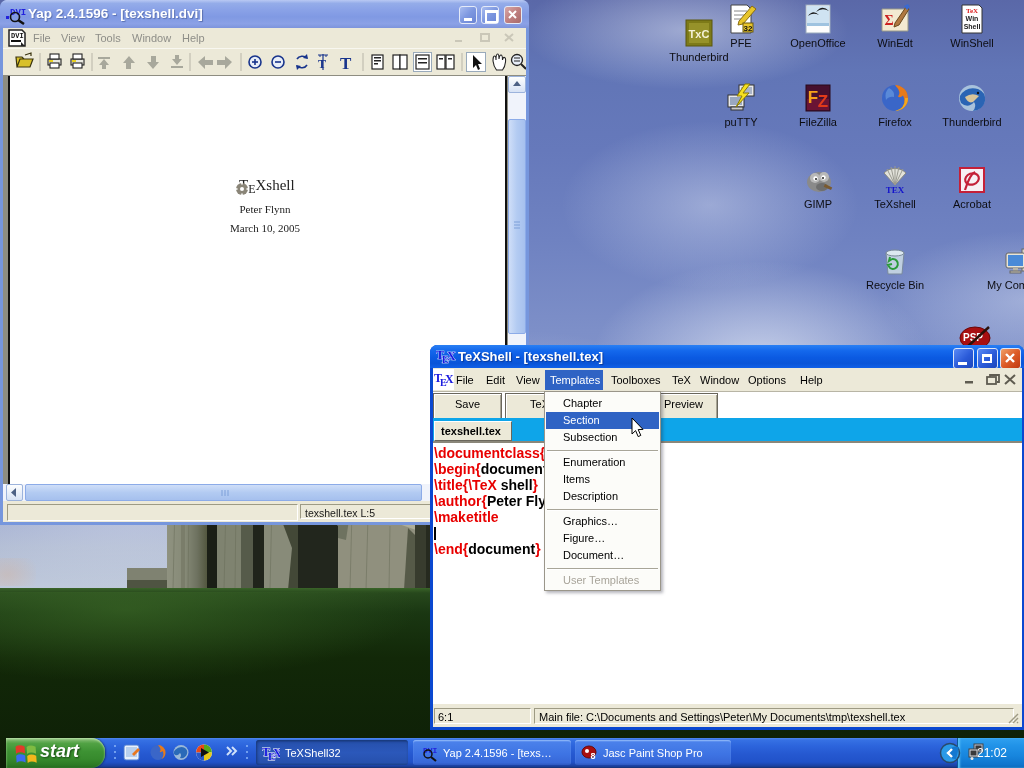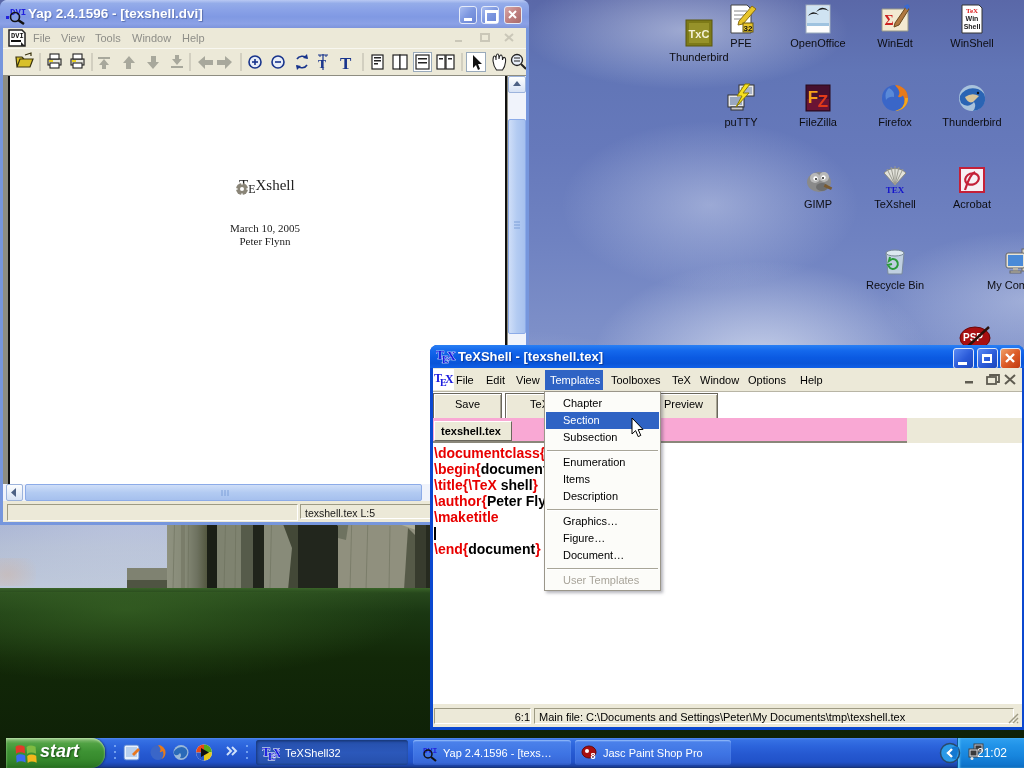--- a/index.html
+++ b/index.html
@@ -398,21 +398,21 @@
   <svg class="abs" style="left:232px;top:107px;" width="14" height="14">
         <circle cx="7" cy="7" r="6" fill="#8a8578"></circle>
         <circle cx="7" cy="7" r="2" fill="#fff"></circle>
         <g stroke="#fff" stroke-width="1.6">
           <line x1="7" y1="0" x2="7" y2="2.5"></line>
           <line x1="7" y1="11.5" x2="7" y2="14"></line>
           <line x1="0" y1="7" x2="2.5" y2="7"></line>
           <line x1="11.5" y1="7" x2="14" y2="7"></line>
         </g>
       </svg>
-  <div class="abs" style="left:212px;top:128px;width:100px;text-align:center;font-family:'Liberation Serif',serif;font-size:11px;color:#222;margin-top:32px;">Peter Flynn</div>
+  <div class="abs" style="left:212px;top:128px;width:100px;text-align:center;font-family:'Liberation Serif',serif;font-size:11px;color:#222;">Peter Flynn</div>
   <div class="abs" style="left:212px;top:147px;width:100px;text-align:center;font-family:'Liberation Serif',serif;font-size:11px;color:#222;">March 10, 2005</div>
 
   <div class="abs" style="left:505px;top:1px;width:18px;height:408px;background:#f0f3fb;">
    <div class="abs" style="left:0;top:0;width:18px;height:17px;background:linear-gradient(180deg,#fdfefe,#d7e2f5);border:1px solid #9cb3dc;border-radius:2px;box-sizing:border-box;"><svg width="16" height="15">
             <polygon points="8,4 12,9 4,9" fill="#4d6185"></polygon>
           </svg></div>
    <div class="abs" style="left:0;top:43px;width:18px;height:215px;background:linear-gradient(90deg,#cfdef8,#b3cbf2 50%,#a6c0ee);border:1px solid #8cabe8;border-radius:2px;box-sizing:border-box;"><svg width="16" height="213">
             <g stroke="#7d9fd8">
               <line x1="5" y1="102" x2="11" y2="102"></line>
               <line x1="5" y1="105" x2="11" y2="105"></line>
@@ -492,36 +492,36 @@
    </svg>
   </div>
 
   <div class="abs" style="left:0;top:23px;width:589px;height:27px;background:#fff;border-top:1px solid #b8b5a5;box-sizing:border-box;">
    <div class="tsbtn" style="left:0px;">Save</div>
    <div class="tsbtn" style="left:72px;">TeX</div>
    <div class="tsbtn" style="left:144px;">View</div>
    <div class="tsbtn" style="left:216px;">Preview</div>
   </div>
 
-  <div class="abs" style="left:0;top:50px;width:474px;height:25px;background:#f9a8d4;border-bottom:2px solid #8a877a;box-sizing:border-box;text-decoration:underline;">
+  <div class="abs" style="left:0;top:50px;width:589px;height:25px;background:#0ea5e9;border-bottom:2px solid #8a877a;box-sizing:border-box;text-decoration:underline;">
    <div class="abs" style="left:1px;top:3px;width:78px;height:20px;background:#ece9d8;border:1px solid;border-color:#fff #6a675c #6a675c #fff;font-size:11px;font-weight:bold;padding:3px 0 0 6px;box-sizing:border-box;">texshell.tex</div>
   </div>
 
   <div class="abs" style="left:0;top:75px;width:589px;height:261px;background:#fff;font-weight:bold;font-size:14px;">
    <div class="abs codeline" style="top:3px;"><span class="r">\documentclass{a</span></div>
    <div class="abs codeline" style="top:19px;"><span class="r">\begin{</span><span class="k">document</span><span class="r">}</span></div>
    <div class="abs codeline" style="top:35px;"><span class="r">\title{\TeX</span><span class="k"> shell</span><span class="r">}</span></div>
    <div class="abs codeline" style="top:51px;"><span class="r">\author{</span><span class="k">Peter Flyn</span></div>
    <div class="abs codeline" style="top:67px;"><span class="r">\maketitle</span></div>
    <div class="abs" style="left:1px;top:84px;width:2px;height:13px;background:#000;"></div>
    <div class="abs codeline" style="top:99px;"><span class="r">\end{</span><span class="k">document</span><span class="r">}</span></div>
   </div>
 
   <div class="abs" style="left:0;top:336px;width:589px;height:23px;background:#ece9d8;">
-   <div class="abs" style="left:1px;top:4px;width:97px;height:16px;border:1px solid;border-color:#9d9a84 #fff #fff #9d9a84;font-size:11px;padding:2px 0 0 3px;box-sizing:border-box;text-align:right;">6:1</div>
+   <div class="abs" style="left:1px;top:4px;width:97px;height:16px;border:1px solid;border-color:#9d9a84 #fff #fff #9d9a84;font-size:11px;padding:2px 0 0 3px;box-sizing:border-box;">6:1</div>
    <div class="abs" style="left:101px;top:4px;width:480px;height:16px;border:1px solid;border-color:#9d9a84 #fff #fff #9d9a84;font-size:11px;padding:2px 0 0 4px;box-sizing:border-box;white-space:nowrap;">Main file: C:\Documents and Settings\Peter\My Documents\tmp\texshell.tex</div>
    <svg class="abs" style="left:574px;top:8px;" width="13" height="13">
           <g stroke="#9d9a84" stroke-width="1.5">
             <line x1="11" y1="2" x2="2" y2="11"></line>
             <line x1="11" y1="6" x2="6" y2="11"></line>
             <line x1="11" y1="10" x2="10" y2="11"></line>
           </g>
         </svg>
   </div>
  </div>

